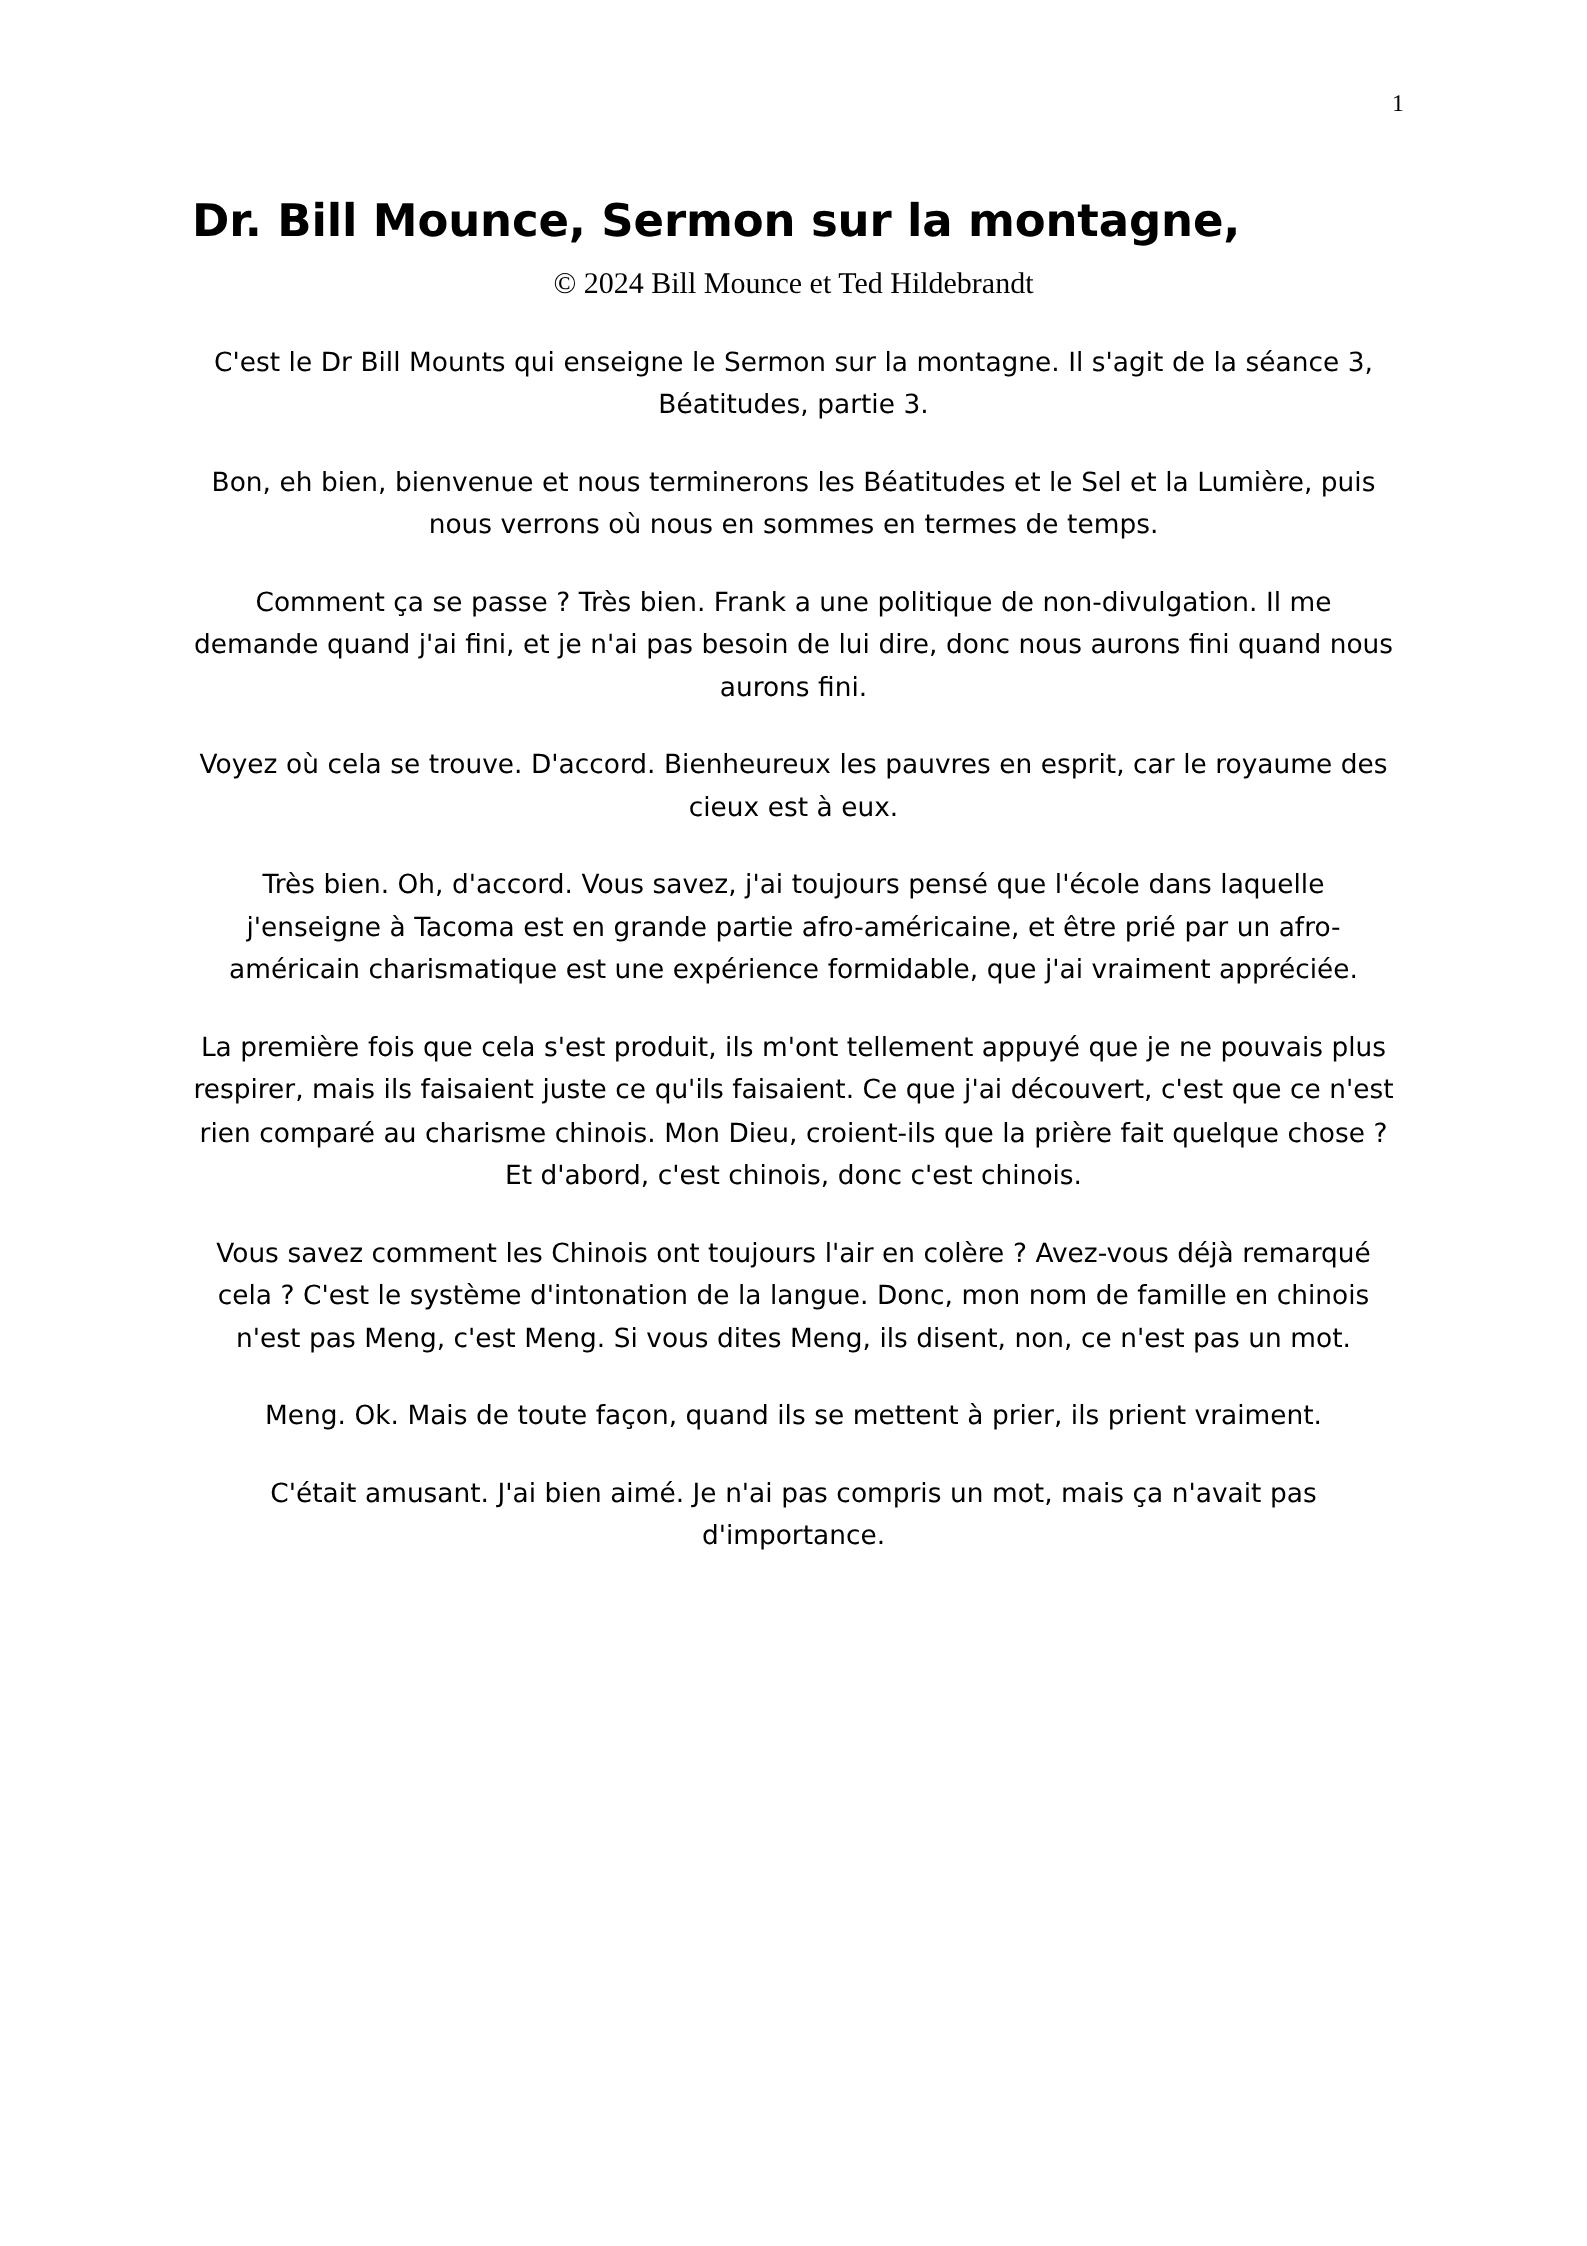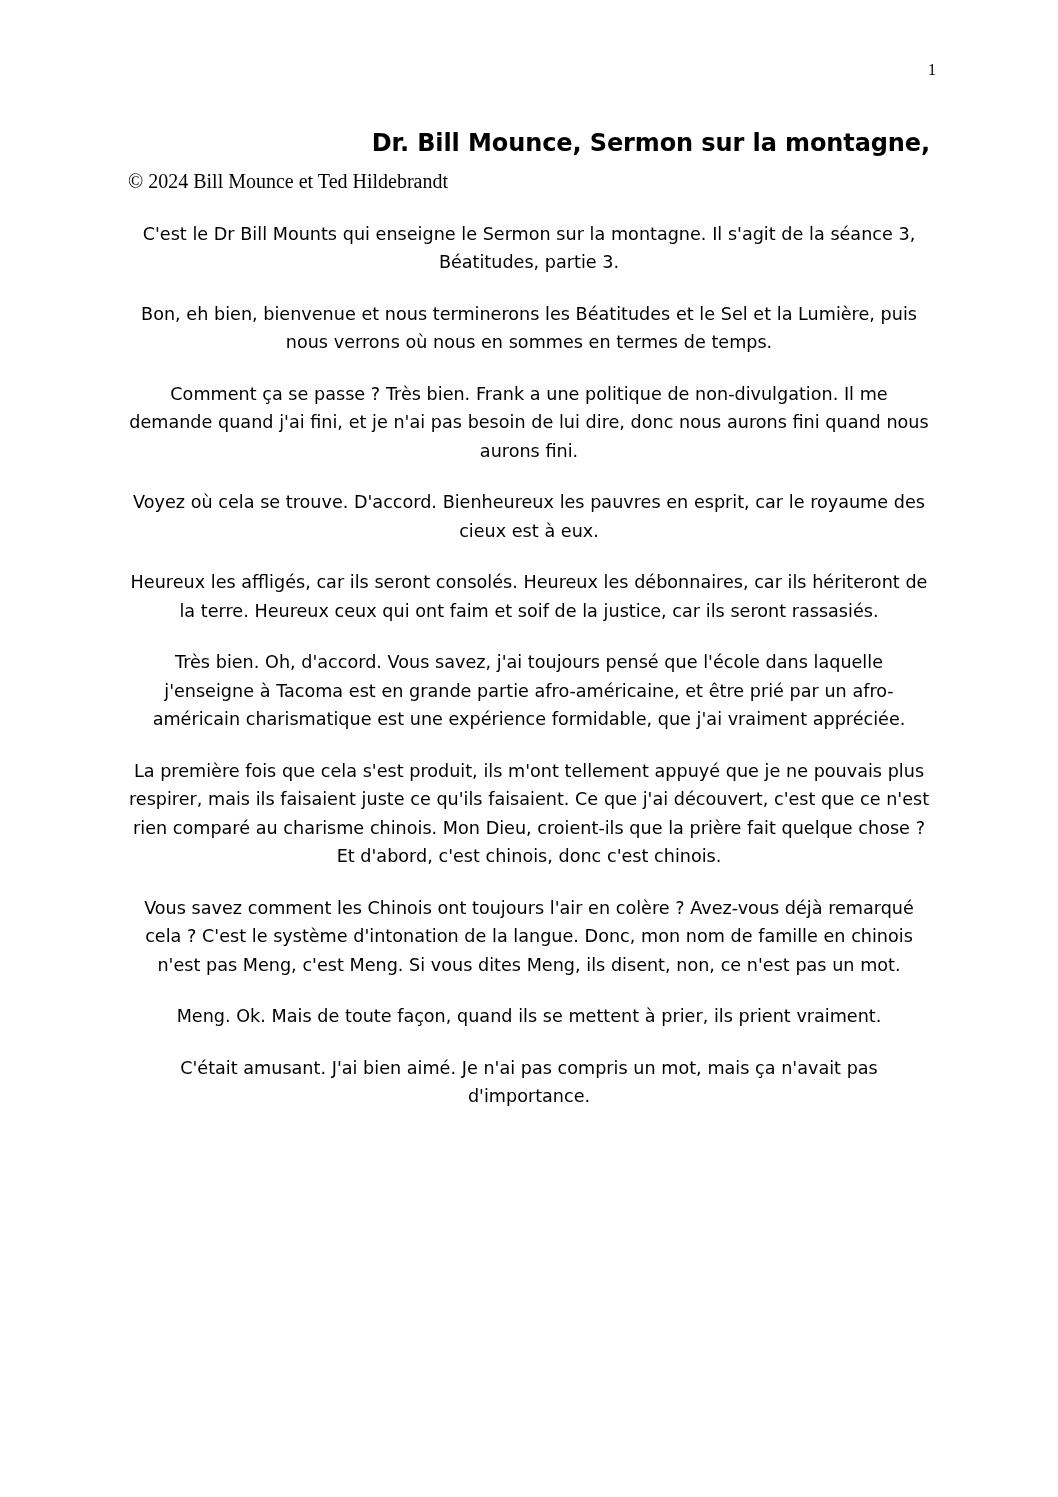--- a/index.html
+++ b/index.html
@@ -25,33 +25,33 @@
   .page-number {
     position: absolute;
     top: 62px;
     right: 122px;
     font-family: "Liberation Serif", serif;
     font-size: 16px;
     line-height: 1;
     color: #000;
   }
   .doc-title {
-    text-align: right;
+    text-align: left;
     font-family: "DejaVu Sans", sans-serif;
     font-weight: bold;
-    font-size: 24px;
+    font-size: 30px;
     line-height: 1.32;
     margin: 68px 0 0 0;
     letter-spacing: -0.1px;
   }
   .doc-title .line2 {
     display: block;
   }
   .copyright {
-    text-align: left;
+    text-align: center;
     font-family: "Liberation Serif", serif;
     font-size: 20px;
     line-height: 1.3;
     margin-top: 8px;
     margin-bottom: 16px;
   }
   .body-text {
     margin-top: 26px;
   }
   .body-text p {
@@ -74,21 +74,20 @@
     <span>Dr. Bill Mounce, Sermon sur la montagne,</span>
   </h1>
 
   <div class="copyright">© 2024 Bill Mounce et Ted Hildebrandt</div>
 
   <div class="body-text">
     <p>C'est le Dr Bill Mounts qui enseigne le Sermon sur la montagne. Il s'agit de la séance 3, Béatitudes, partie 3.</p>
     <p>Bon, eh bien, bienvenue et nous terminerons les Béatitudes et le Sel et la Lumière, puis nous verrons où nous en sommes en termes de temps.</p>
     <p>Comment ça se passe ? Très bien. Frank a une politique de non-divulgation. Il me demande quand j'ai fini, et je n'ai pas besoin de lui dire, donc nous aurons fini quand nous aurons fini.</p>
     <p>Voyez où cela se trouve. D'accord. Bienheureux les pauvres en esprit, car le royaume des cieux est à eux.</p>
-    <p>Heureux les affligés, car ils seront consolés. Heureux les débonnaires, car ils hériteront de la terre. Heureux ceux qui ont faim et soif de la justice, car ils seront rassasiés.</p>
     <p>Très bien. Oh, d'accord. Vous savez, j'ai toujours pensé que l'école dans laquelle j'enseigne à Tacoma est en grande partie afro-américaine, et être prié par un afro-américain charismatique est une expérience formidable, que j'ai vraiment appréciée.</p>
     <p>La première fois que cela s'est produit, ils m'ont tellement appuyé que je ne pouvais plus respirer, mais ils faisaient juste ce qu'ils faisaient. Ce que j'ai découvert, c'est que ce n'est rien comparé au charisme chinois. Mon Dieu, croient-ils que la prière fait quelque chose ? Et d'abord, c'est chinois, donc c'est chinois.</p>
     <p>Vous savez comment les Chinois ont toujours l'air en colère ? Avez-vous déjà remarqué cela ? C'est le système d'intonation de la langue. Donc, mon nom de famille en chinois n'est pas Meng, c'est Meng. Si vous dites Meng, ils disent, non, ce n'est pas un mot.</p>
     <p>Meng. Ok. Mais de toute façon, quand ils se mettent à prier, ils prient vraiment.</p>
     <p>C'était amusant. J'ai bien aimé. Je n'ai pas compris un mot, mais ça n'avait pas d'importance.</p>
   </div>
 
 </div>
 
 </body></html>

